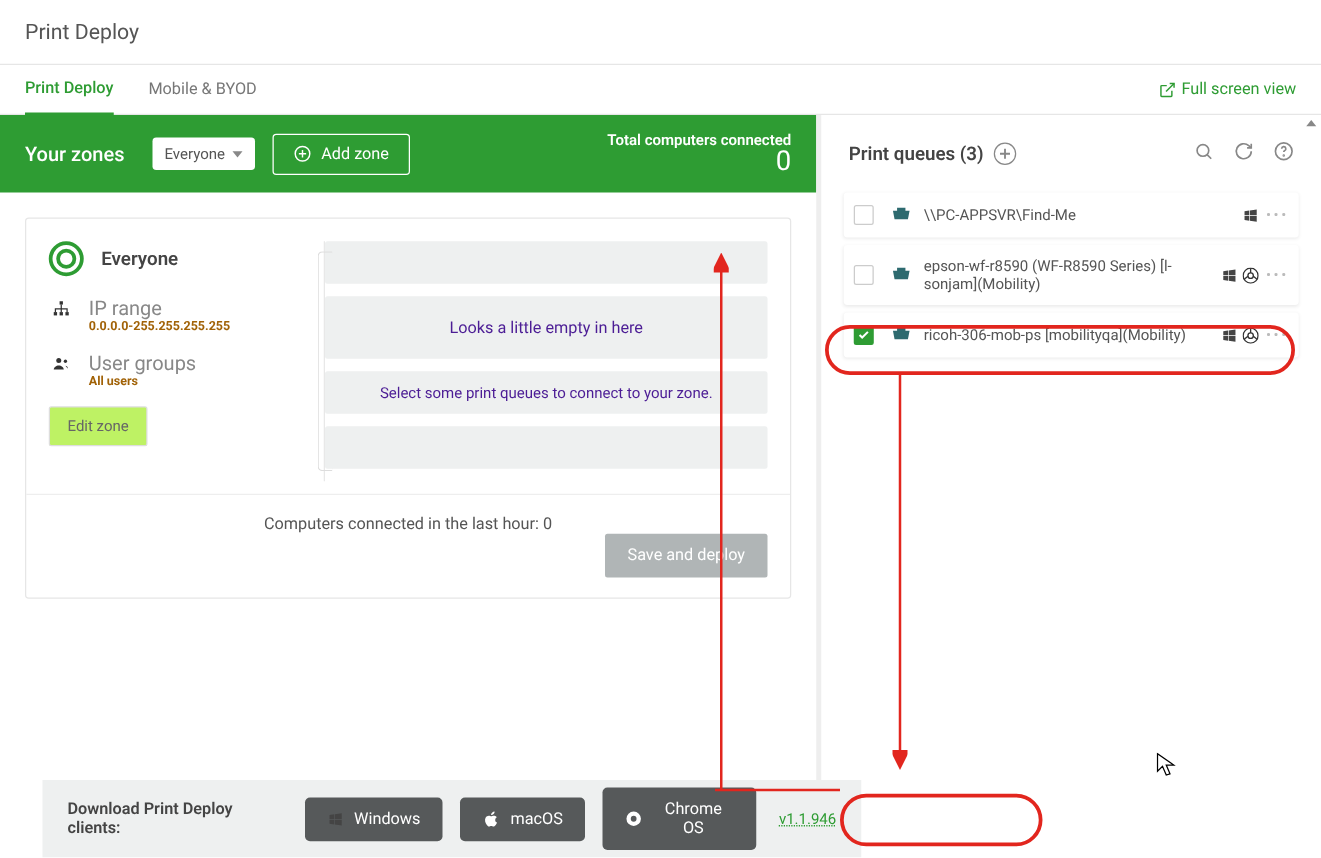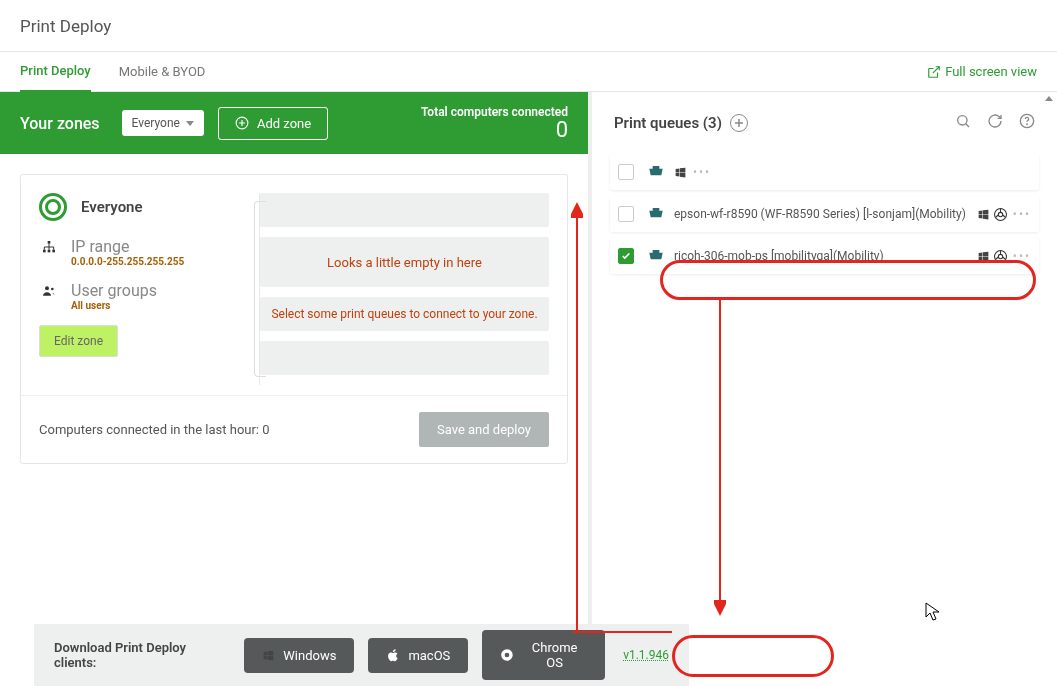--- a/index.html
+++ b/index.html
@@ -4,45 +4,45 @@
 <style>
   * { box-sizing: border-box; margin: 0; padding: 0; font-family: -apple-system, BlinkMacSystemFont, "Segoe UI", Roboto, Arial, sans-serif; }
   body { background: #fff; width: 1057px; height: 686px; position: relative; overflow: hidden; color: #333; }
   .header { height: 52px; display: flex; align-items: center; padding: 0 20px; border-bottom: 1px solid #e6e6e6; }
   .header-title { font-size: 17px; color: #555; font-weight: 400; }
   .tabs-row { height: 40px; display: flex; align-items: center; padding: 0 20px; border-bottom: 1px solid #e6e6e6; position: relative; }
   .tab { font-size: 13px; color: #777; margin-right: 28px; padding: 12px 0; cursor: pointer; }
   .tab.active { color: #2e9c33; border-bottom: 3px solid #2e9c33; font-weight: 500; }
   .fullscreen { position: absolute; right: 20px; color: #2e9c33; font-size: 13px; cursor: pointer; display: flex; align-items: center; gap: 4px; }
   .main { display: flex; height: calc(100% - 52px - 40px - 62px); }
-  .left { width: 588px; display: flex; flex-direction: column; }
+  .left { width: 653px; display: flex; flex-direction: column; }
   .green-bar { background: #2e9c33; height: 62px; display: flex; align-items: center; padding: 0 20px; color: #fff; }
   .green-bar .title { font-size: 16px; font-weight: 500; margin-right: 22px; }
   .select-box { background: #fff; color: #555; border-radius: 3px; padding: 6px 10px; font-size: 12px; display: flex; align-items: center; gap: 6px; cursor: pointer; }
   .add-zone-btn { margin-left: 14px; border: 1px solid #fff; border-radius: 3px; background: transparent; color: #fff; font-size: 13px; padding: 8px 16px; display: flex; align-items: center; gap: 8px; cursor: pointer; }
   .conn-block { margin-left: auto; text-align: right; }
   .conn-block .lbl { font-size: 12px; font-weight: 600; }
   .conn-block .num { font-size: 22px; line-height: 1; }
   .zone-card { margin: 20px; background: #fff; border: 1px solid #e6e6e6; border-radius: 3px; flex-shrink: 0; }
   .zone-top { display: flex; padding: 18px 18px 10px 18px; }
   .zone-left { width: 220px; }
   .zone-icon-row { display: flex; align-items: center; gap: 14px; margin-bottom: 16px; }
   .target-icon { width: 28px; height: 28px; border: 3px solid #2e9c33; border-radius: 50%; display:flex;align-items:center;justify-content:center; }
   .target-icon::after { content:''; width:10px; height:10px; border:3px solid #2e9c33; border-radius:50%; }
   .zone-name { font-size: 15px; font-weight: 600; color: #444; }
   .zone-field { margin-bottom: 14px; display:flex; gap:12px; }
   .zone-field .lbl { font-size: 16px; color: #888; }
   .zone-field .val { font-size: 10px; color: #a16207; font-weight: bold; }
   .zone-field-icon { width: 20px; flex-shrink:0; display:flex; align-items:flex-start; justify-content:center; padding-top:2px; }
   .edit-zone-btn { border: 1px solid #ddd; background: #bef264; color: #666; font-size: 12px; padding: 8px 14px; border-radius: 2px; cursor: pointer; }
   .zone-right { flex: 1; border-left: 1px solid #e8e8e8; padding-left: 0; position: relative; }
-  .empty-slot { background: #eef0f0; height: 34px; border-radius: 2px; margin-bottom: 10px; display:flex; align-items:center; justify-content:center; font-size:13px; color:#c2410c; }
+  .empty-slot { background: #eef0f0; height: 34px; border-radius: 2px; margin-bottom: 10px; display:flex; align-items:center; justify-content:center; font-size:13px; color:#4c1d95; }
   .empty-slot.tall { height: 50px; flex-direction: column; }
   .bracket { position: absolute; left: -6px; top: 8px; bottom: 8px; width: 12px; border-left: 1px solid #ddd; border-top: 1px solid #ddd; border-bottom: 1px solid #ddd; border-top-left-radius: 4px; border-bottom-left-radius: 4px; }
-  .zone-footer { border-top: 1px solid #eee; padding: 16px 18px; display:flex; align-items:center; }
+  .zone-footer { border-top: 1px solid #eee; padding: 16px 18px; display:flex; align-items:center;flex-direction:column; }
   .zone-footer-text { font-size: 13px; color: #555; }
   .save-btn { margin-left: auto; background: #b0b5b6; color: #fff; border: none; border-radius: 2px; padding: 10px 18px; font-size: 13px; cursor: not-allowed; }
   .right { flex: 1; border-left: 4px solid #eee; display:flex; flex-direction:column; position: relative; }
   .right-scroll-indicator { position:absolute; right:0; top:0; bottom:0; width:16px; background:transparent; }
   .right-scroll-indicator::before { content:''; position:absolute; top:4px; left:50%; transform:translateX(-50%); width:0; height:0; border-left:4px solid transparent; border-right:4px solid transparent; border-bottom:5px solid #888; }
   .pq-header { height: 62px; display:flex; align-items:center; padding: 0 22px; }
   .pq-title { font-size: 15px; font-weight: 600; color: #444; }
   .pq-add { margin-left: 8px; width:18px; height:18px; border:1.5px solid #888; border-radius:50%; display:inline-flex; align-items:center; justify-content:center; font-size:12px; color:#888; cursor:pointer; }
   .pq-icons { margin-left:auto; display:flex; gap:16px; color:#888; }
   .pq-icons .ico { cursor:pointer; }
@@ -201,20 +201,21 @@
             </svg></span>
       </div>
     </div>
     <div class="pq-list" id="pq-list">
         <div class="pq-item sha">
           <span class="checkbox"></span>
           <svg class="printer-icon" viewBox="0 0 24 18">
             <path d="M2 4h20l-2 10H4z" fill="#2d6a6f"></path>
             <rect x="7" y="0" width="10" height="5" fill="#2d6a6f"></rect>
           </svg>
+          <span class="pq-name">\\PC-APPSVR\Find-Me</span>
           <span class="pq-os">
             <svg class="win-icon" viewBox="0 0 24 24" fill="#333">
               <path d="M3 5.5L10 4.5v7H3zM11 4.3L21 3v8.5H11zM3 12.5h7v7l-7-1zM11 12.5h10V21l-10-1.3z"></path>
             </svg>
           </span>
           <span class="dots">•••</span>
         </div>
         <div class="pq-item sha">
           <span class="checkbox"></span>
           <svg class="printer-icon" viewBox="0 0 24 18">

